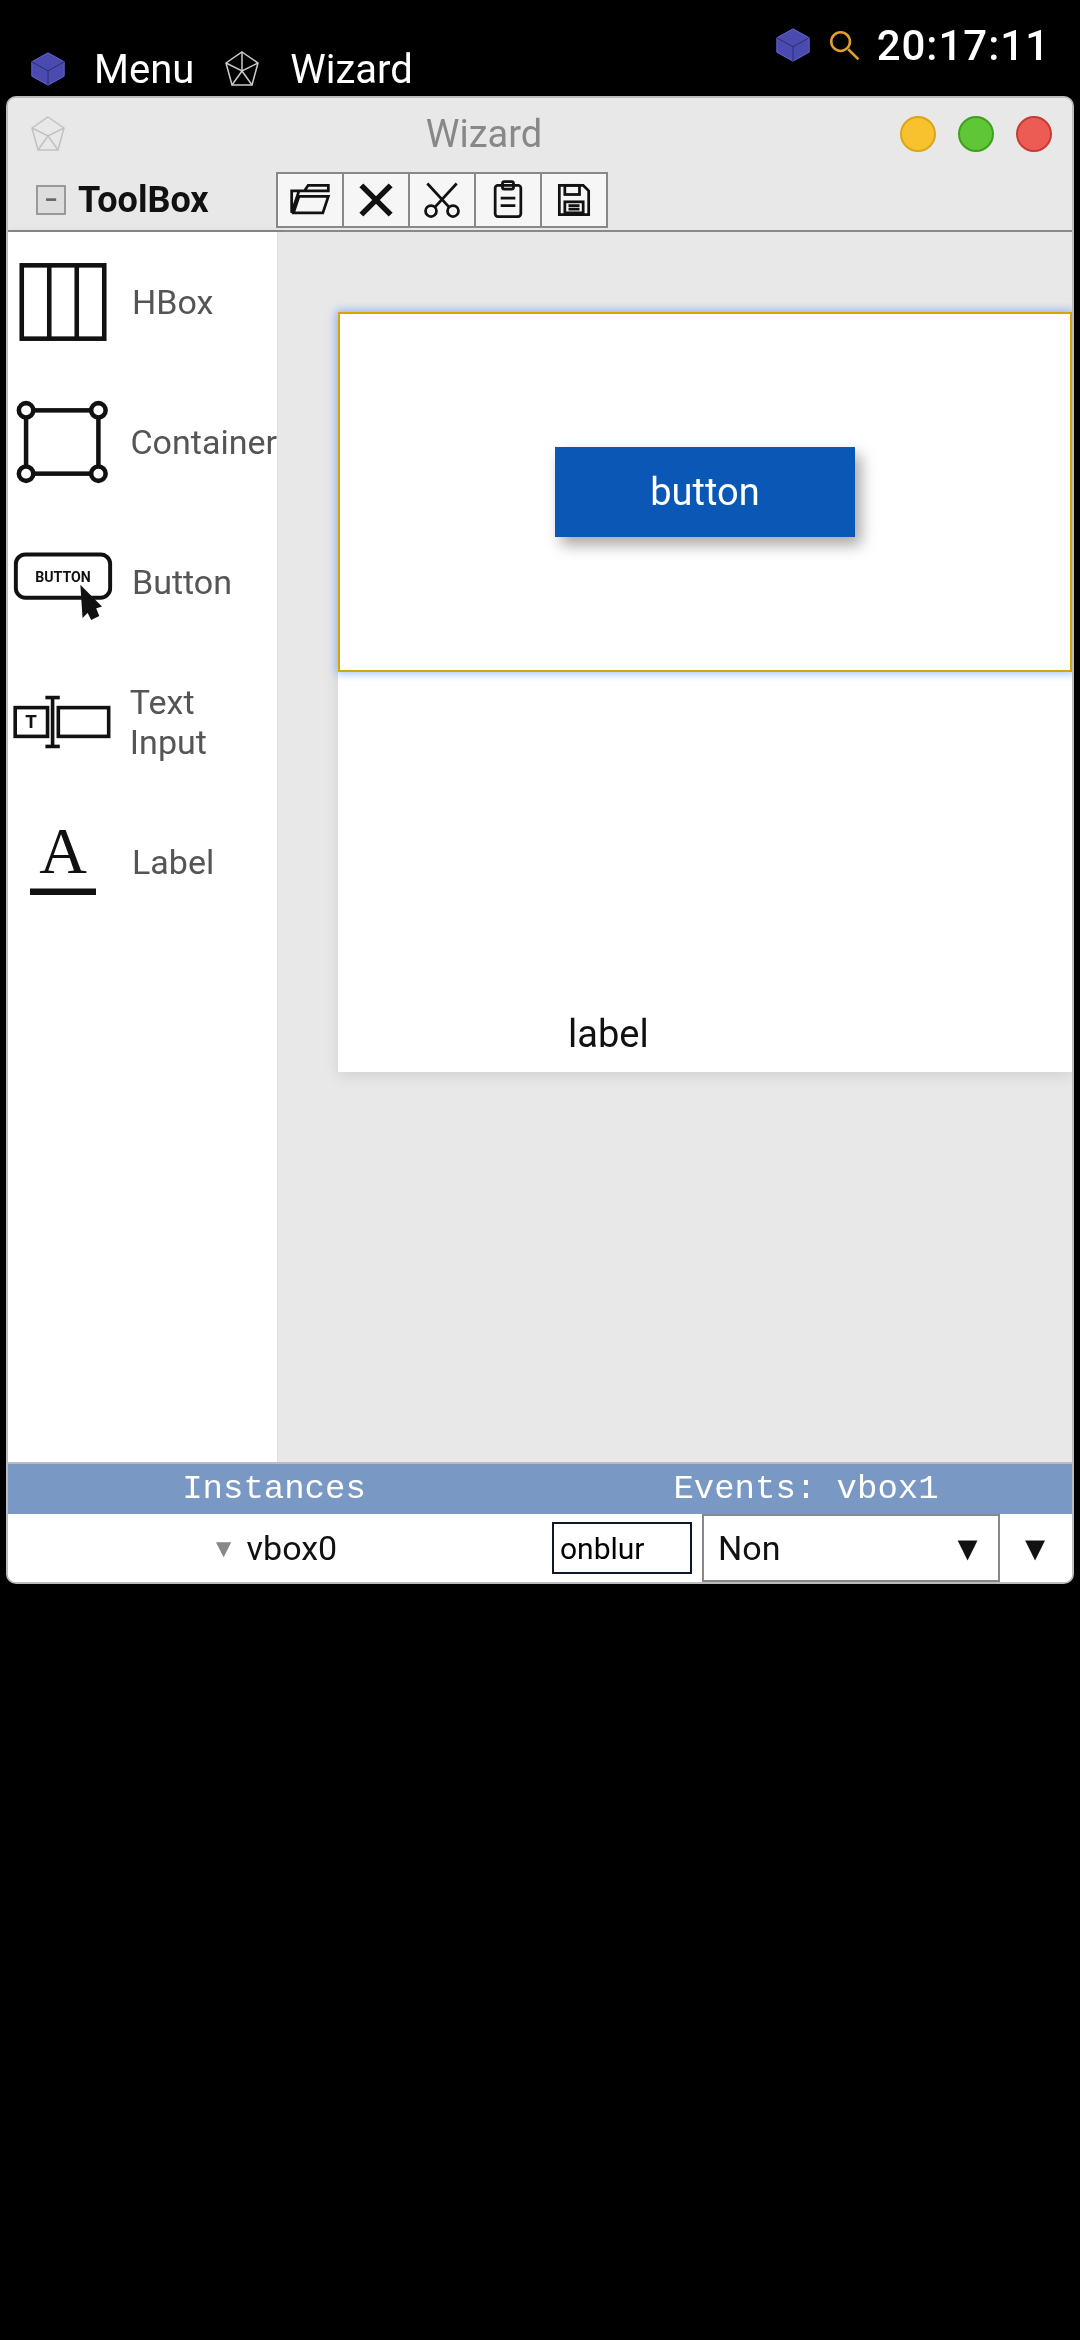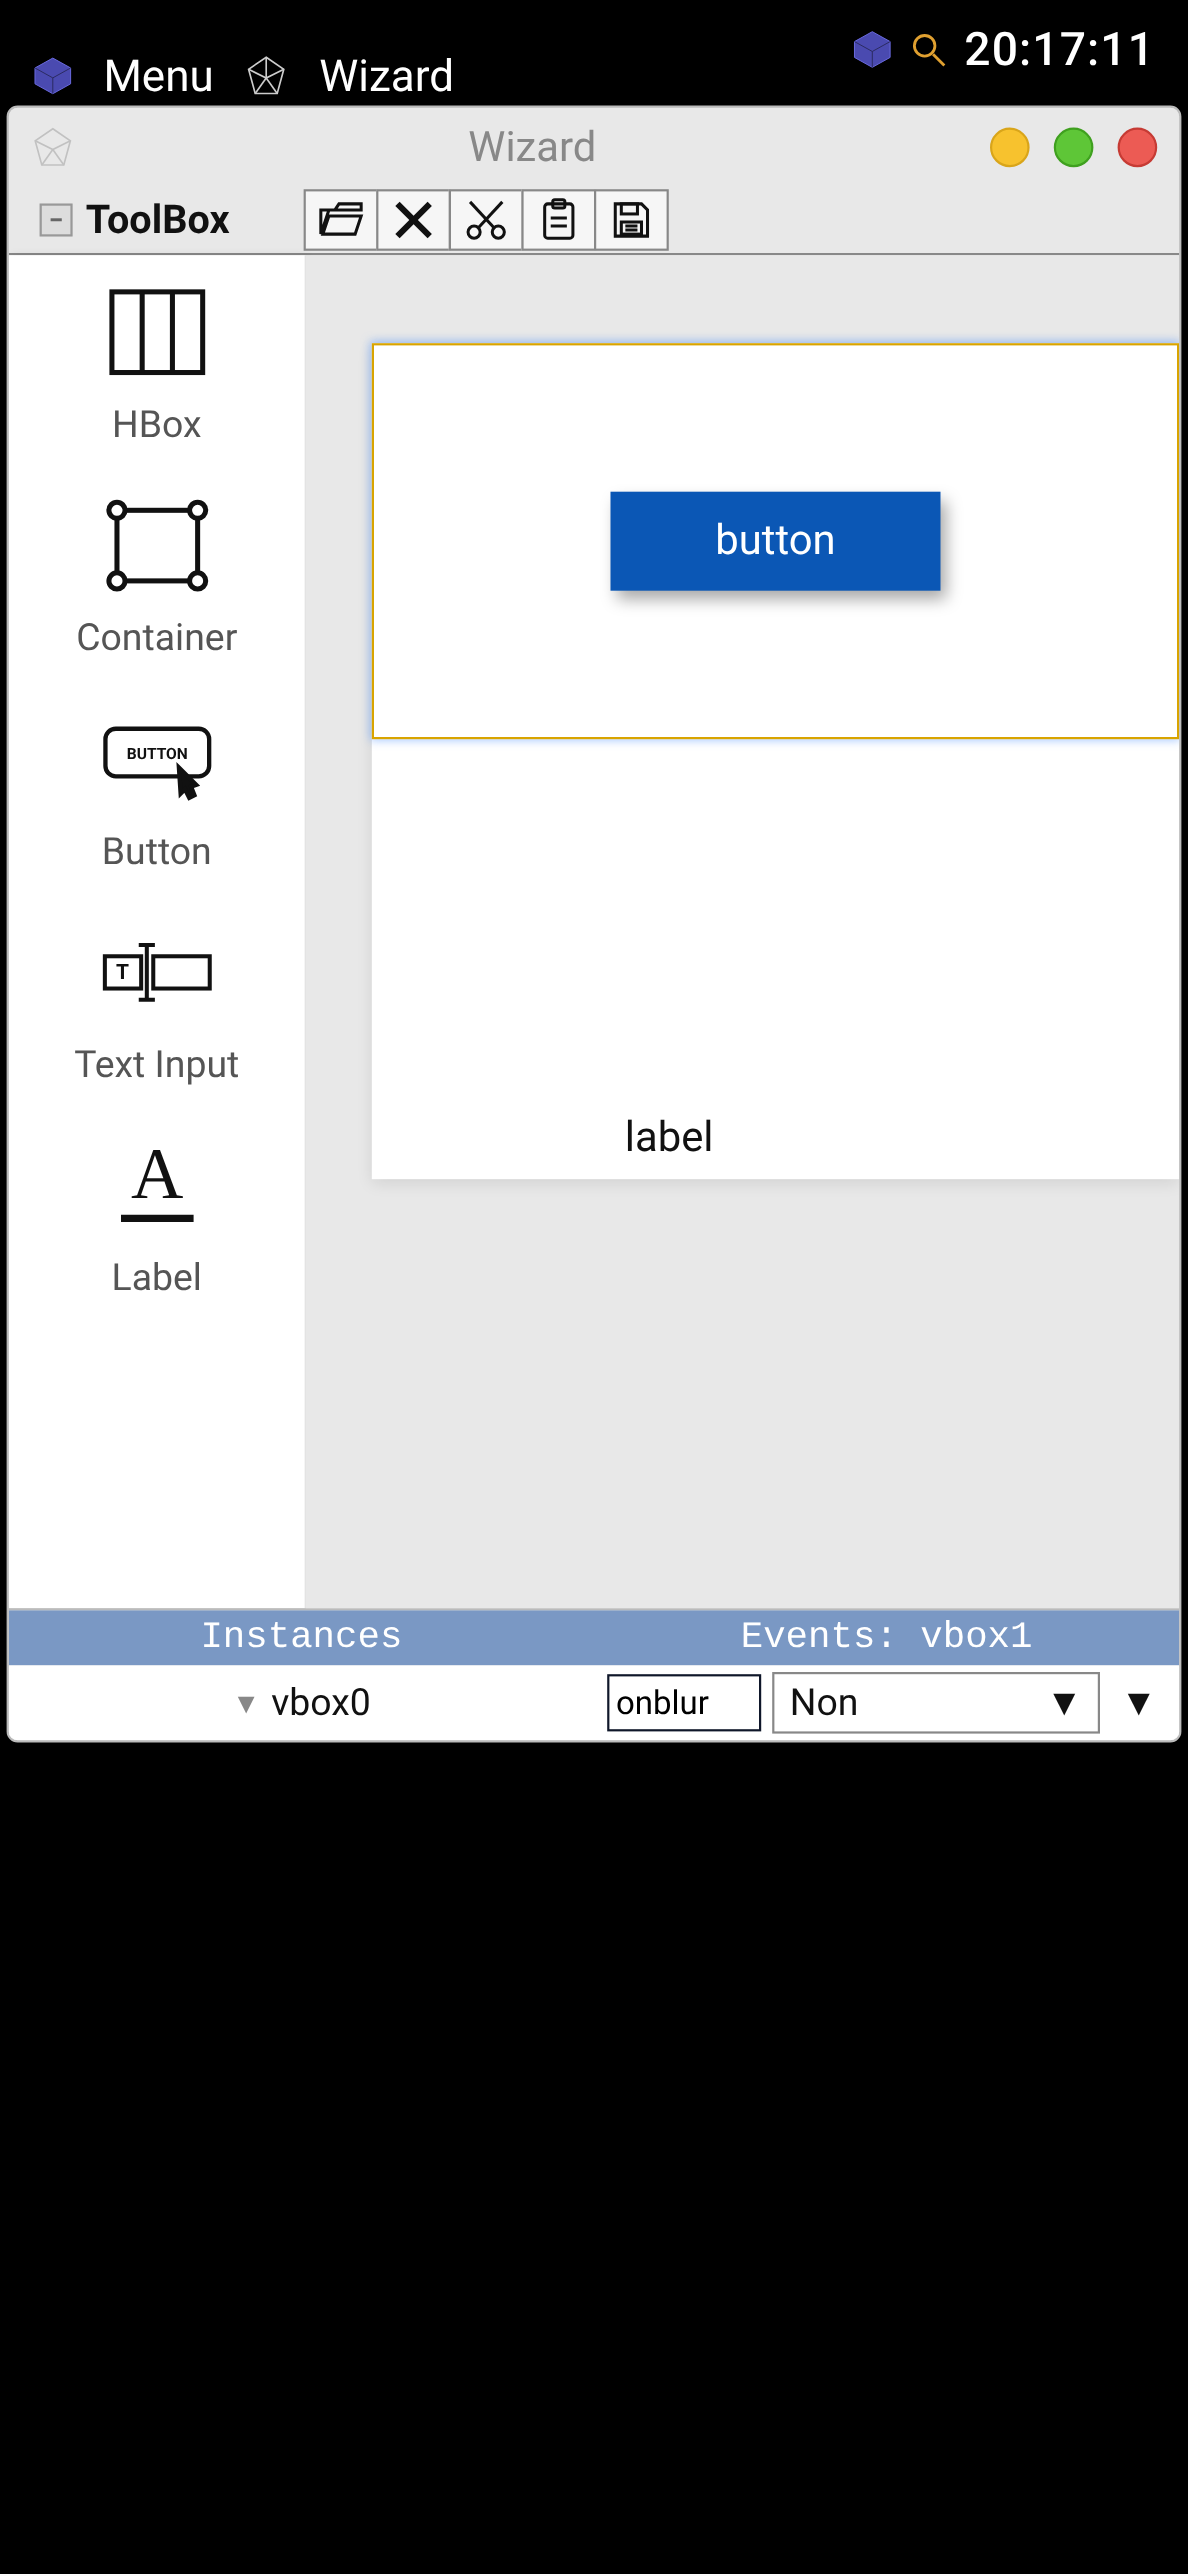--- a/index.html
+++ b/index.html
@@ -38,39 +38,39 @@
   .toolbox-header { width:270px; display:flex; align-items:center; gap:12px; padding-left:28px; font-size:36px; font-weight:700; color:#111; }
   .toggle-box { width:30px; height:30px; background:#ddd; border:2px solid #999; display:flex; align-items:center; justify-content:center; font-size:24px; color:#666; line-height:1; }
   .toolbar-icons { display:flex; align-items:center; gap:0; }
   .tool-btn { width:68px; height:56px; border:2px solid #888; background:#f6f6f6; display:flex; align-items:center; justify-content:center; margin-left:-2px; }
   .tool-btn svg { width:44px; height:44px; stroke:#111; fill:none; stroke-width:3; }
 
   
   .split { flex:1; display:flex; min-height:0; }
 
   .toolbox { width:270px; background:#fff; display:flex; flex-direction:column; padding-top:20px; gap:40px; border-right:1px solid #ddd; box-shadow: 2px 0 8px rgba(0,0,0,0.08); }
-  .tb-item { display:flex; flex-direction:column; align-items:center; gap:14px; color:#555; font-size:34px; cursor:grab; }
+  .tb-item { display:flex; flex-direction:row; align-items:center; gap:14px; color:#555; font-size:34px; cursor:grab; }
   .tb-item svg { width:110px; height:100px; stroke:#111; fill:none; stroke-width:5; }
   .tb-item-button-txt { font-size:18px; font-weight:700; fill:#111; stroke:none; }
 
   .canvas-area { flex:1; background:#e8e8e8; position:relative; }
   .canvas { position:absolute; left:60px; top:80px; right:0; height:760px; background:#fff; box-shadow:0 4px 14px rgba(0,0,0,0.1); }
   .selected-container { position:absolute; left:0; top:0; right:0; height:360px; border:2px solid #d9a400; box-shadow:0 0 8px 2px rgba(100,160,255,0.6); background:#fff; display:flex; align-items:center; justify-content:center; }
   .design-button { width:300px; height:90px; background:#0b57b5; color:#fff; font-size:38px; display:flex; align-items:center; justify-content:center; box-shadow:6px 8px 14px rgba(0,0,0,0.35); }
   .design-label { position:absolute; left:230px; top:700px; font-size:38px; color:#111; }
 
   
   .bottom { height:120px; background:#e8e8e8; border-top:2px solid #bbb; display:flex; }
   .bottom-half { width:50%; display:flex; flex-direction:column; }
   .bottom-header { height:50px; background:#7a98c4; color:#fff; font-size:34px; display:flex; align-items:center; justify-content:center;font-family:Liberation Mono, monospace; }
   .bottom-body { flex:1; background:#fff; display:flex; align-items:center; padding:0 12px; gap:10px; font-size:34px; color:#111; }
   .inst-body { justify-content:center; }
   .tri { font-size:26px; color:#888; }
   .ev-input { width:140px; height:52px; border:2px solid #0f172a; font-size:30px; padding:0 6px; background:#fff; }
-  .ev-select { flex:1; height:56px; border:2px solid #888; background:#fff; display:flex; align-items:center; justify-content:space-between; padding:16px 14px; font-size:34px; }
+  .ev-select { flex:1; height:68px; border:2px solid #888; background:#fff; display:flex; align-items:center; justify-content:space-between; padding:16px 14px; font-size:34px; }
 
   .blackfill { flex:0 0 750px; background:#000; }
 </style>
 </head>
 <body>
 
 <div class="screen">
 
   <div class="os-bar">
     <div class="os-left">

